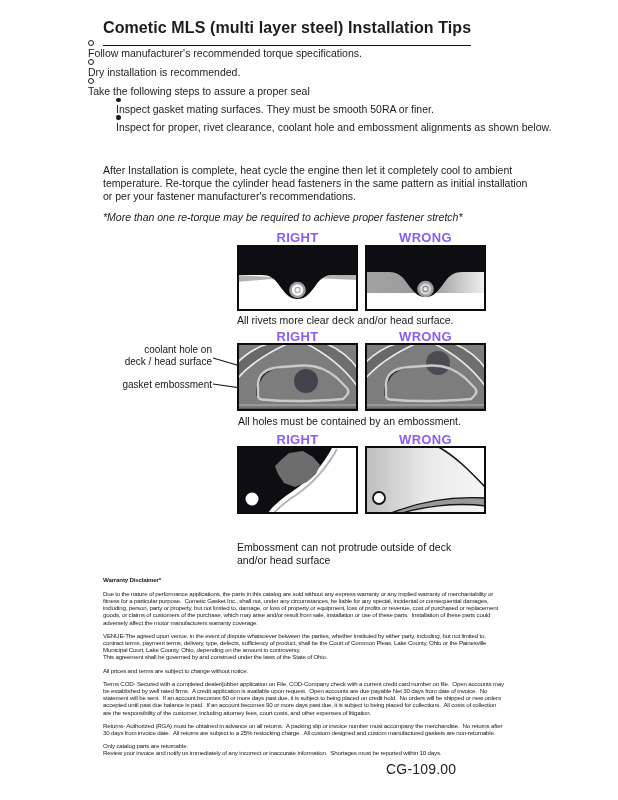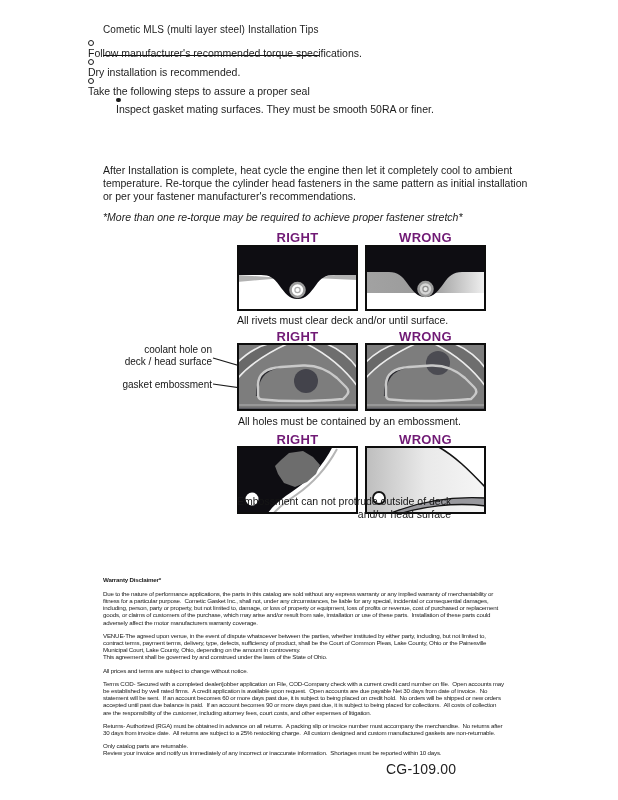--- a/index.html
+++ b/index.html
@@ -1,29 +1,29 @@
 <!DOCTYPE html>
 <html><head>
 <meta charset="utf-8">
 <style>
   html,body{margin:0;padding:0;}
   body{font-family:"Liberation Sans", sans-serif; color:#1c1c1c; background:#ffffff;}
   .page{position:relative;width:618px;height:800px;background:#ffffff;overflow:hidden;}
   .abs{position:absolute;}
   .preline{white-space:pre-line;}
   .pre{white-space:pre;}
-  .title{font-size:10px;font-weight:normal;border-bottom:1.5px solid #111;padding-bottom:20px;display:inline-block;letter-spacing:.1px;}
+  .title{font-size:16px;font-weight:bold;border-bottom:1.5px solid #111;padding-bottom:8px;display:inline-block;letter-spacing:.1px;}
   .body-text{font-size:10.5px;line-height:13.2px;}
   .bullets{font-size:10.5px;line-height:13.2px;}
   .bullet-row{display:flex;align-items:baseline;flex-direction:column;}
   .open-dot{display:inline-block;width:4px;height:4px;border:1px solid #1c1c1c;border-radius:50%;margin-right:5px;position:relative;top:-1px;flex:0 0 auto;}
   .filled-dot{display:inline-block;width:4.5px;height:4.5px;background:#1c1c1c;border-radius:50%;margin-right:5px;position:relative;top:-1px;flex:0 0 auto;}
   .sub{margin-left:28px;justify-content:space-between;}
   .section-head{font-size:12.5px;font-weight:bold;}
-  .diag-label{font-size:13px;font-weight:600;text-align:center;width:121px;letter-spacing:.3px;color:#701a75;}
+  .diag-label{font-size:13px;font-weight:600;text-align:center;width:121px;letter-spacing:.3px;color:#8b5cf6;}
   .caption{font-size:10.5px;line-height:13px;color:#161616;}
   .annot{font-size:10px;line-height:11.5px;text-align:right;color:#161616;}
   .disclaimer{font-size:6.2px;line-height:7.2px;letter-spacing:-0.2px;color:#222;}
   .disclaimer .para{margin:0 0 6px 0;}
   .disclaimer .head{font-weight:bold;margin:0 0 6.5px 0;}
   .footer-code{font-size:14px;color:#222;letter-spacing:.2px;}
   svg{display:block;}
 </style>
 </head>
 <body>
@@ -43,20 +43,24 @@
       <span class="open-dot"></span>
       <span>Dry installation is recommended.</span>
     </div>
     <div class="bullet-row">
       <span class="open-dot"></span>
       <span>Take the following steps to assure a proper seal</span>
     </div>
     <div class="bullet-row sub">
       <span class="filled-dot"></span>
       <span>Inspect gasket mating surfaces.  They must be smooth 50RA or finer.</span>
+    </div>
+    <div class="bullet-row sub">
+      <span class="filled-dot"></span>
+      <span>Inspect for proper, rivet clearance, coolant hole and embossment alignments as shown below.</span>
     </div>
   </div>
 
   <div class="abs body-text preline" style="left:103px;top:164px;">After Installation is complete, heat cycle the engine then let it completely cool to ambient
 temperature. Re-torque the cylinder head fasteners in the same pattern as initial installation
 or per your fastener manufacturer's recommendations.</div>
   <div class="abs body-text" style="left:103px;top:211px;font-style:italic;">*More than one re-torque may be required to achieve proper fastener stretch*</div>
 
   <div class="abs diag-label" style="left:237px;top:230px;">RIGHT</div>
   <div class="abs diag-label" style="left:365px;top:230px;">WRONG</div>
@@ -84,21 +88,21 @@
       </defs>
       <rect width="121" height="66" fill="#ffffff"></rect>
       <rect x="0" y="27" width="121" height="21" fill="url(#g1)"></rect>
       <path d="M0,0 H121 V27 H97 C88,27 84,31 79,38 C73,46 69,52 60.5,52 C52,52 48,46 42,38 C37,31 33,27 24,27 H0 Z" fill="#0e0d12"></path>
       <circle cx="60.5" cy="44" r="7" fill="#d6d6d6" stroke="#9c9c9c" stroke-width="2.6"></circle>
       <circle cx="60.5" cy="44" r="2.6" fill="#ececec" stroke="#8d8d8d" stroke-width="1.2"></circle>
       <rect x="1" y="1" width="119" height="64" fill="none" stroke="#0d0d0d" stroke-width="2"></rect>
     </svg>
   </div>
 
-  <div class="abs caption" style="left:237px;top:314px;">All rivets must clear deck and/or until surface.</div>
+  <div class="abs caption" style="left:237px;top:314px;">All rivets more clear deck and/or head surface.</div>
 
   <div class="abs diag-label" style="left:237px;top:329px;">RIGHT</div>
   <div class="abs diag-label" style="left:365px;top:329px;">WRONG</div>
 
   <div class="abs annot preline" style="left:90px;top:344px;width:122px;">coolant hole on
 deck / head surface</div>
   <div class="abs annot" style="left:90px;top:379px;width:122px;">gasket embossment</div>
 
   <div class="abs" style="left:212px;top:348px;">
     <svg width="100" height="50" viewBox="0 0 100 50">
@@ -172,21 +176,21 @@
       <path d="M72,0 H121 V42 C104,24 90,10 72,0 Z" fill="#ffffff"></path>
       <path d="M72,0 C90,10 104,24 121,42" fill="none" stroke="#141414" stroke-width="1.6"></path>
       <path d="M24,68 C52,56 86,50 121,52 V60 C88,56 56,61 34,68 Z" fill="#98989d"></path>
       <path d="M24,68 C52,56 86,50 121,52" fill="none" stroke="#141414" stroke-width="1.4"></path>
       <path d="M34,68 C56,61 88,56 121,60" fill="none" stroke="#141414" stroke-width="1.4"></path>
       <circle cx="14" cy="52" r="6" fill="#ffffff" stroke="#141414" stroke-width="1.8"></circle>
       <rect x="1" y="1" width="119" height="66" fill="none" stroke="#0d0d0d" stroke-width="2"></rect>
     </svg>
   </div>
 
-  <div class="abs caption preline" style="left:237px;top:495px;text-align:right;">Embossment can not protrude outside of deck
+  <div class="abs caption preline" style="left:237px;top:541px;">Embossment can not protrude outside of deck
 and/or head surface</div>
 
   <div class="abs disclaimer" style="left:103px;top:576px;width:460px;">
     <div class="head">Warranty Disclaimer*</div>
     <div class="para pre">Due to the nature of performance applications, the parts in this catalog are sold without any express warranty or any implied warranty of merchantability or
 fitness for a particular purpose.  Cometic Gasket Inc., shall not, under any circumstances, be liable for any special, incidental or consequential damages,
 including, person, party or property, but not limited to, damage, or loss of property or equipment, loss of profits or revenue, cost of purchased or replacement
 goods, or claims of customers of the purchase, which may arise and/or result from sale, installation or use of these parts.  Installation of these parts could
 adversely affect the motor manufacturers warranty coverage.</div>
     <div class="para pre">VENUE-The agreed upon venue, in the event of dispute whatsoever between the parties, whether instituted by either party, including, but not limited to,

